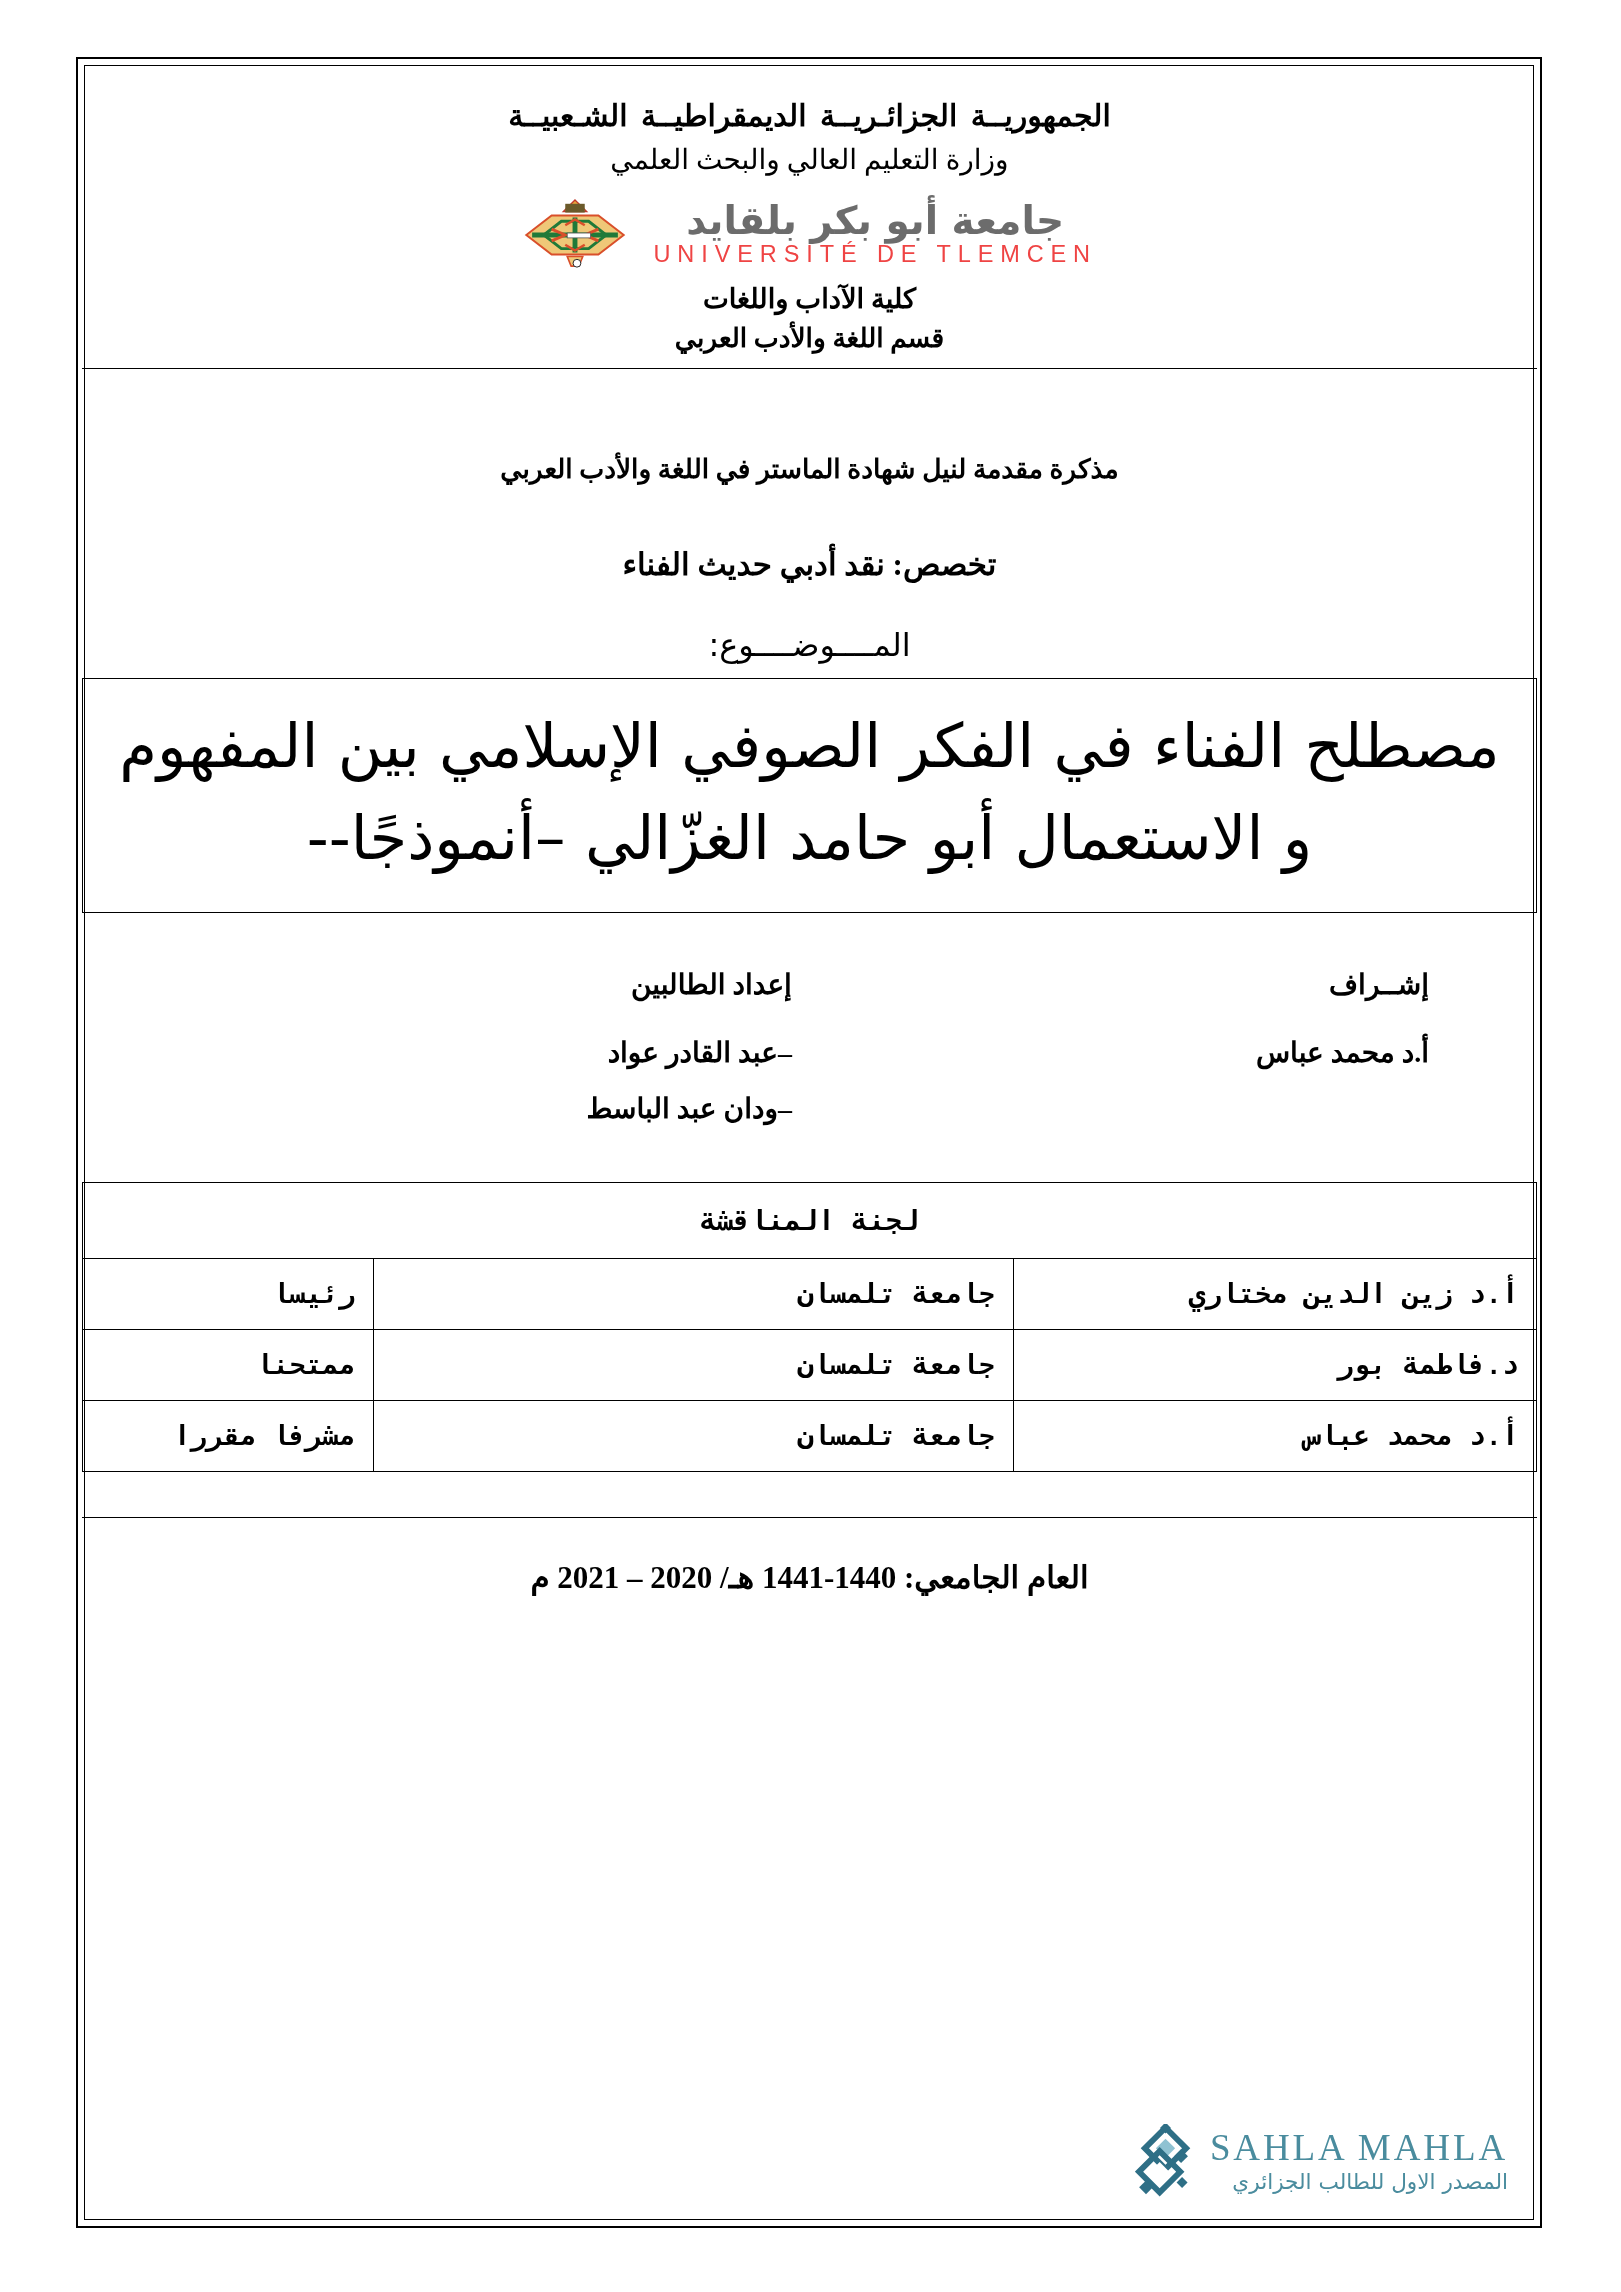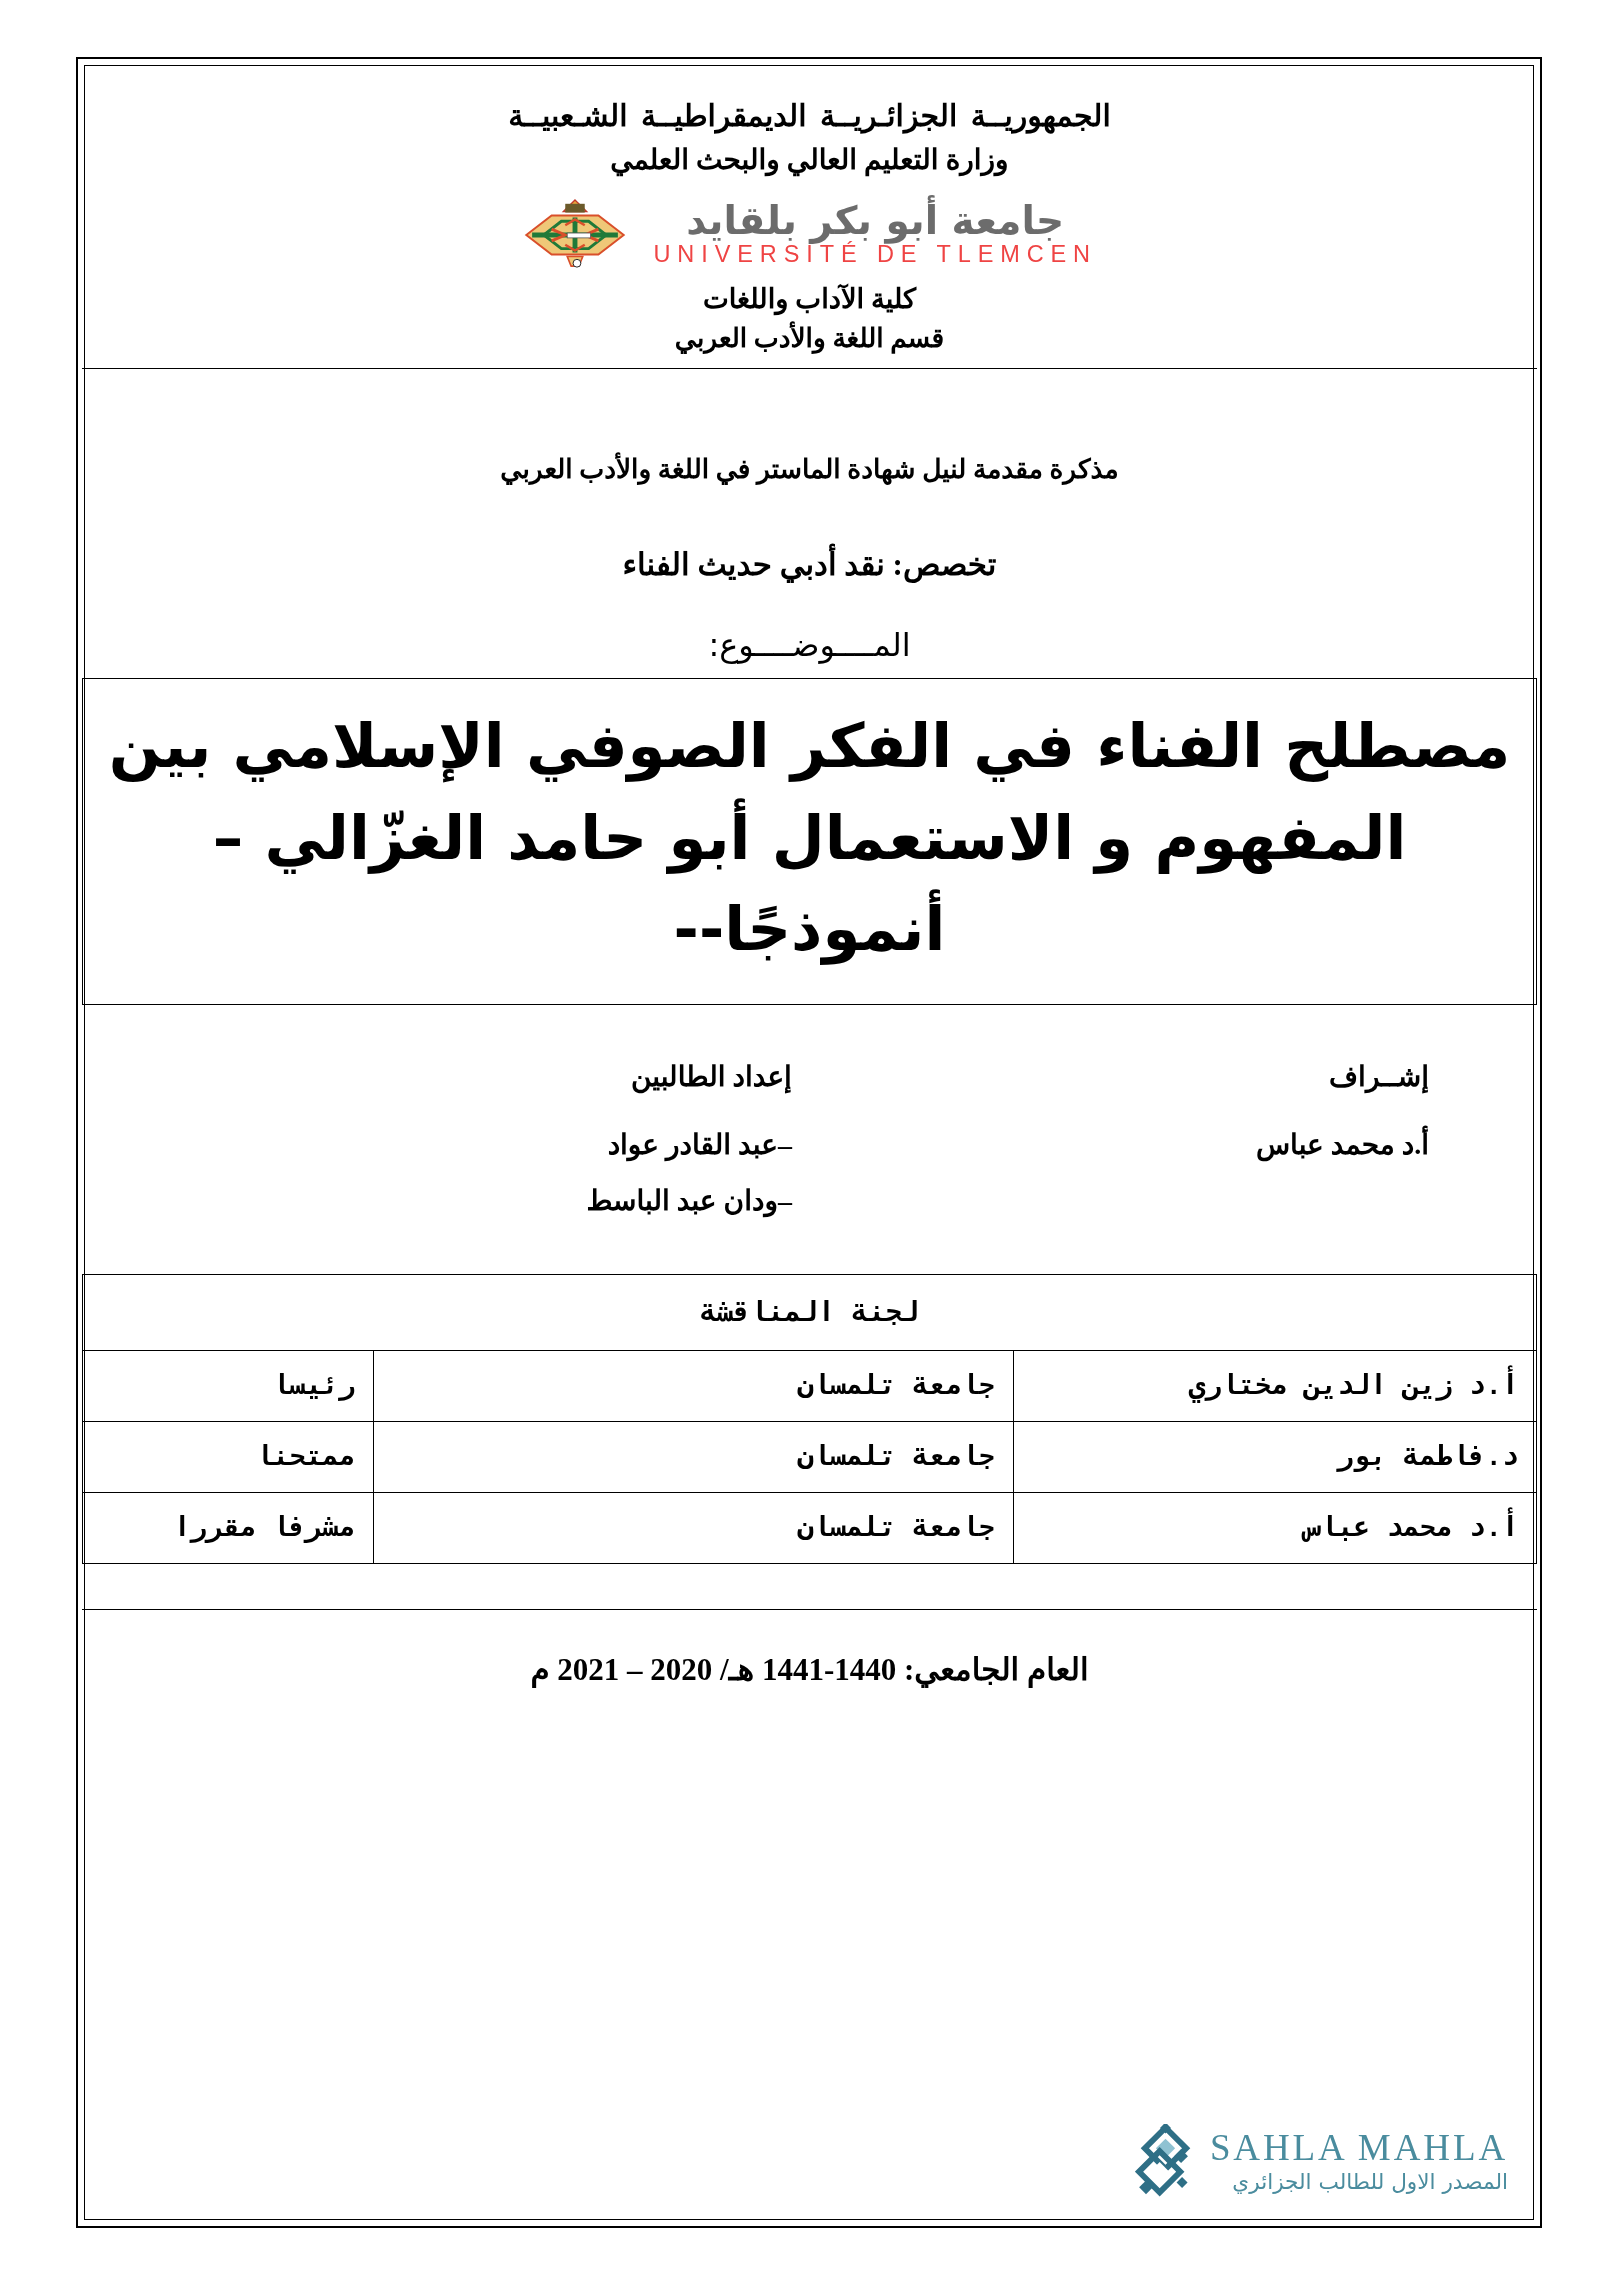--- a/index.html
+++ b/index.html
@@ -55,21 +55,21 @@
   .republic-line {
     font-family: "Liberation Serif", "DejaVu Serif", serif;
     font-weight: bold;
     font-size: 30px;
     letter-spacing: 1px;
     line-height: 1.45;
     word-spacing: 5.9px;
   }
   .ministry-line {
     font-family: "Liberation Serif", "DejaVu Serif", serif;
-    font-weight: bold;
+    font-weight: normal;
     font-size: 28px;
     line-height: 1.5;
     margin-top: 2px;
   }
 
   
   .uni-strip {
     display: flex;
     flex-direction: row-reverse;
     align-items: center;
@@ -138,21 +138,21 @@
 
   
   .title-box {
     margin-top: 13.7px;
     border: 1.5px solid #000;
     padding: 21.6px 25.5px 29px 25.5px;
     box-sizing: border-box;
   }
   .title-text {
     font-family: "DejaVu Sans", sans-serif;
-    font-weight: bold;
+    font-weight: normal;
     font-size: 61px;
     line-height: 1.5;
     text-align: center;
     color: #000;
   }
 
   
   .people {
     display: flex;
     flex-direction: row;

